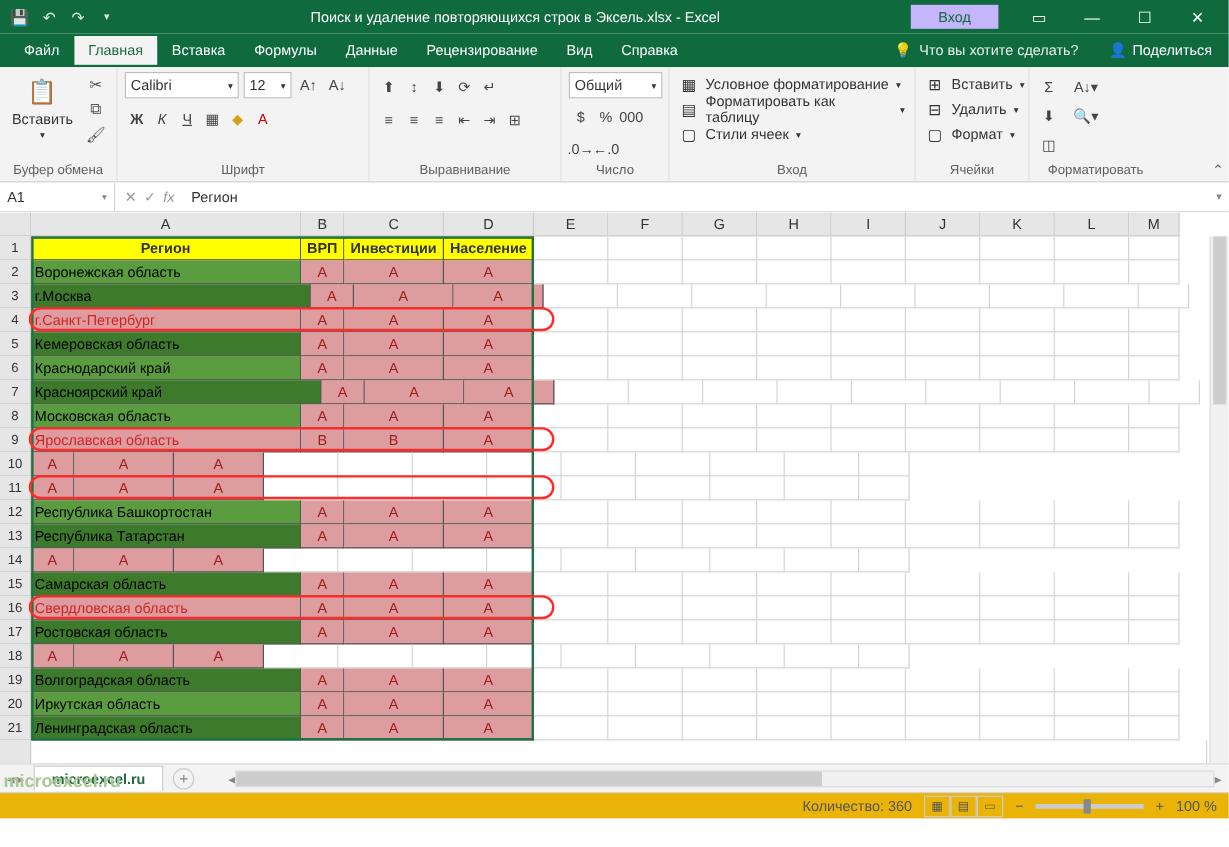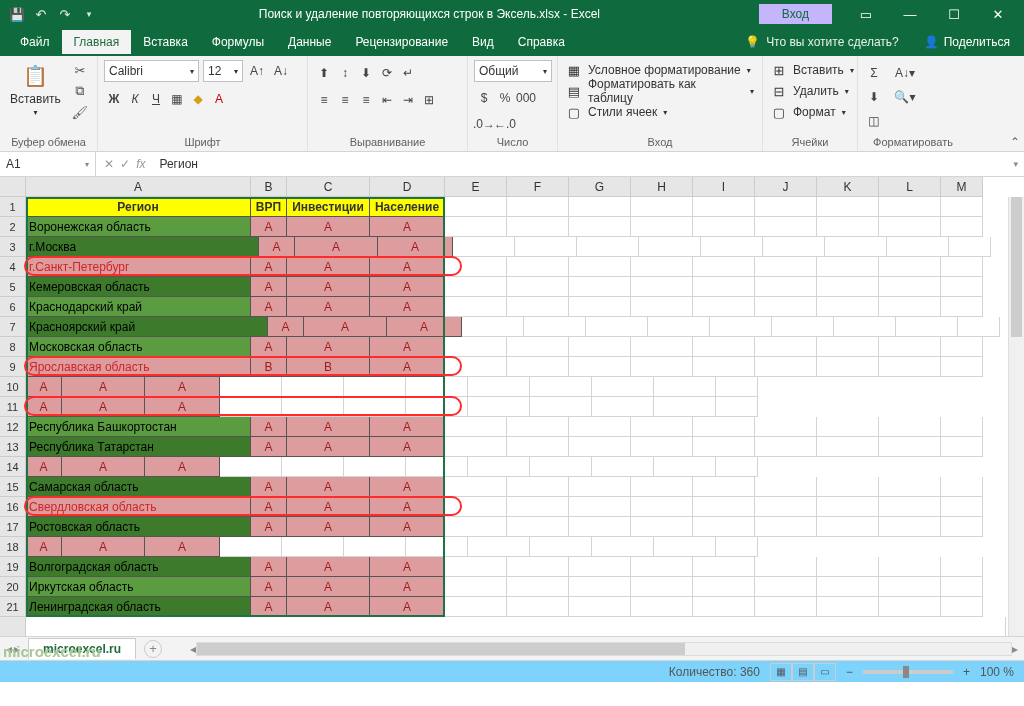--- a/index.html
+++ b/index.html
@@ -53,21 +53,21 @@
 .datacell{border-right:1px solid #555;border-bottom:1px solid #555}
 .sel-border{position:absolute;border:2px solid #1f7246;pointer-events:none}
 .circled-row{position:absolute;border:2px solid #ff2a2a;border-radius:10px;pointer-events:none}
 .sheetbar{height:24px;background:#f3f3f3;border-top:1px solid #d4d4d4;display:flex;align-items:center;padding:0 6px;gap:8px}
 .navarrows{display:flex;gap:2px;color:#888}
 .sheet-tab{background:#fff;border:1px solid #ccc;border-bottom:none;padding:3px 14px;font-weight:bold;font-size:12px;color:#1f6b3e}
 .addsheet{width:18px;height:18px;border:1px solid #ccc;border-radius:50%;display:flex;align-items:center;justify-content:center;color:#888;font-size:13px}
 .hscroll{flex:1;margin-left:20px;display:flex;align-items:center}
 .hscroll-track{flex:1;height:14px;background:#f0f0f0;border:1px solid #ddd;position:relative}
 .hscroll-thumb{position:absolute;left:0;top:0;bottom:0;width:60%;background:#cdcdcd}
-.statusbar{height:22px;background:#7dd3fc;border-top:1px solid #d4d4d4;display:flex;align-items:center;padding:0 10px;font-size:11px;color:#555}
+.statusbar{height:22px;background:#eab308;border-top:1px solid #d4d4d4;display:flex;align-items:center;padding:0 10px;font-size:11px;color:#555}
 .status-right{margin-left:auto;display:flex;gap:10px;align-items:center}
 .viewbtns{display:flex;gap:0}
 .viewbtn{width:22px;height:18px;border:1px solid #ccc;display:flex;align-items:center;justify-content:center;font-size:10px}
 .zoomslider{width:90px;height:4px;background:#ccc;position:relative}
 .zoomslider::after{content:"";position:absolute;left:45%;top:-4px;width:6px;height:12px;background:#888}
 .vscroll{position:absolute;right:0;top:20px;bottom:0;width:16px;background:#f0f0f0;border-left:1px solid #ddd}
 .vthumb{position:absolute;top:0;left:2px;right:2px;height:140px;background:#cdcdcd}
 .watermark{position:absolute;left:3px;bottom:46px;font-size:15px;font-weight:bold;color:#a8c697;pointer-events:none}
 </style>
 </head>

